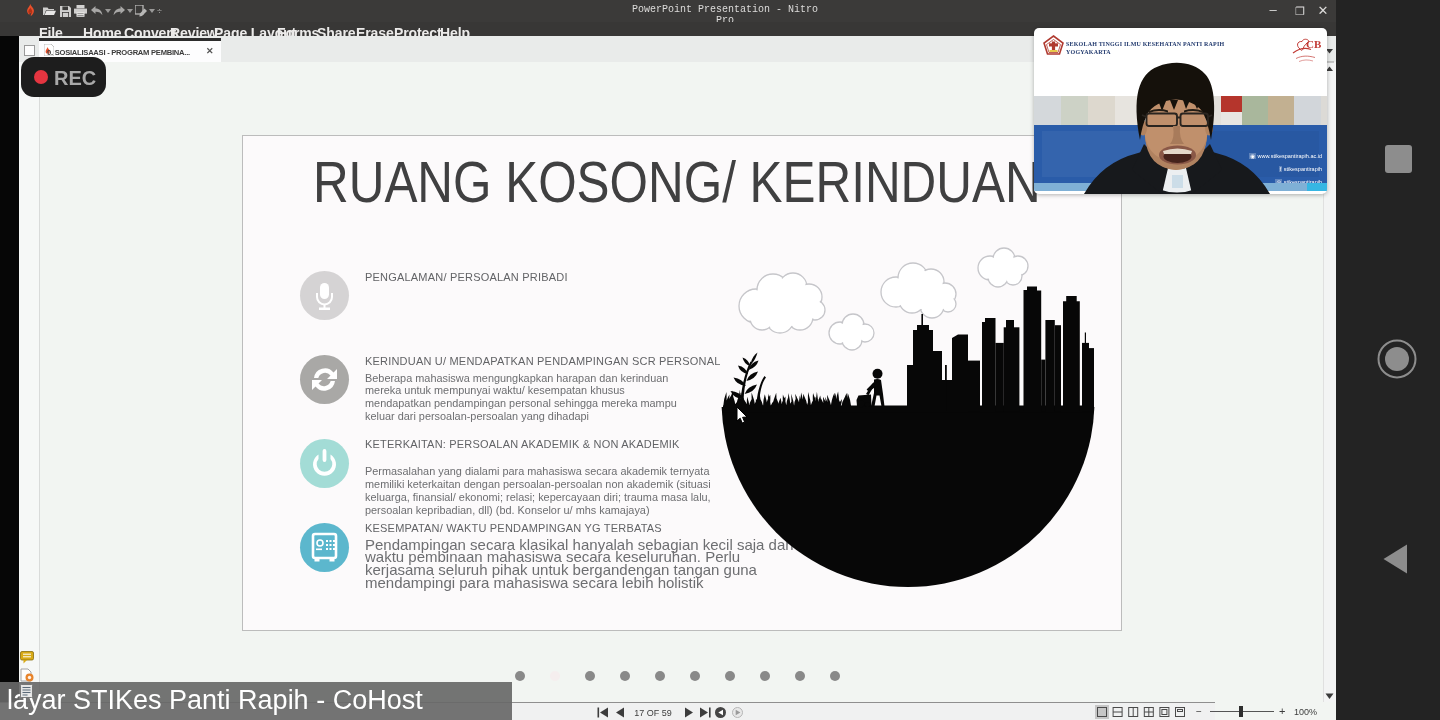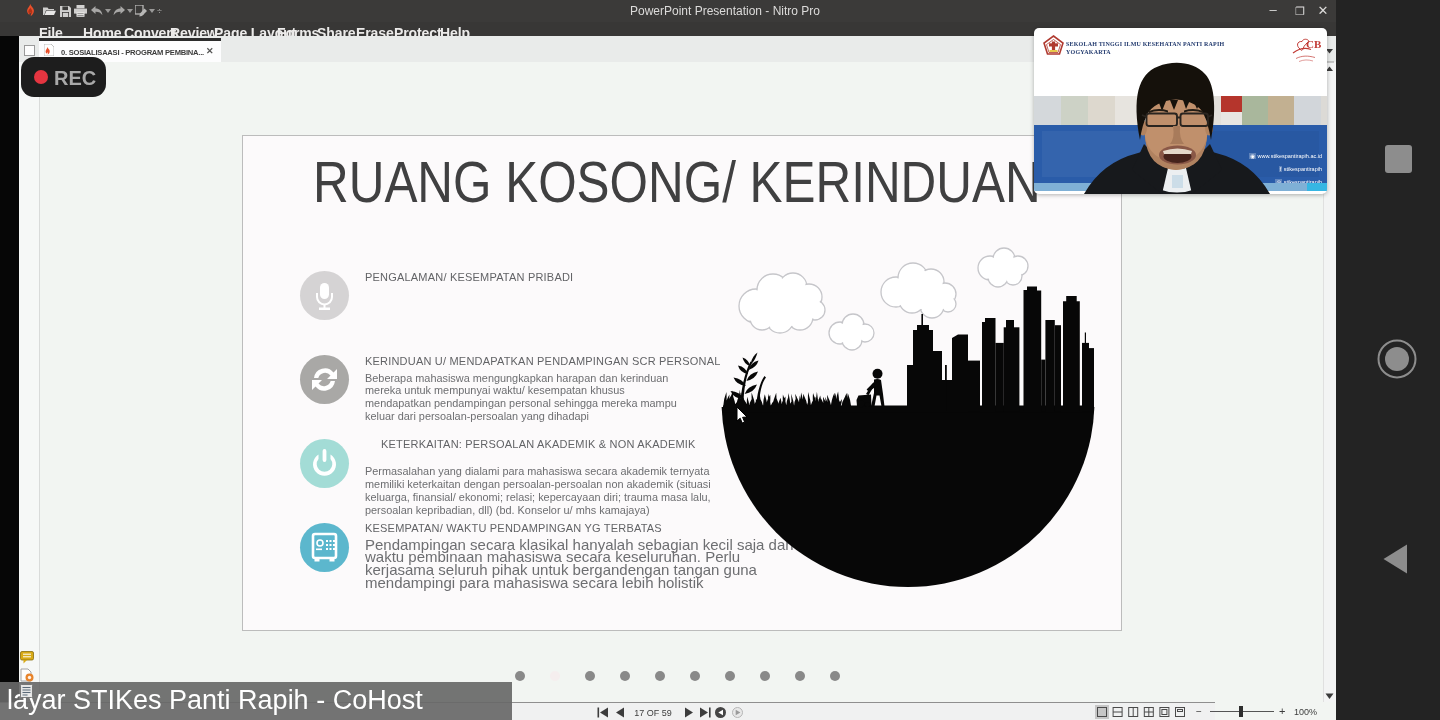--- a/index.html
+++ b/index.html
@@ -54,21 +54,21 @@
 
     <svg class="abs" style="left:135px;top:5px;" width="12" height="12" viewBox="0 0 12 12">
       <rect x="0" y="0" width="8" height="9" fill="none" stroke="#b8b7b6" stroke-width="1.3"></rect>
       <path d="M9.5 3.5 L12 6 L7 11 L4.3 11.4 L5 8.5 Z" fill="#b8b7b6"></path>
     </svg>
     <svg class="abs" style="left:149px;top:9px;" width="6" height="4" viewBox="0 0 6 4">
         <path d="M0 0 L6 0 L3 4 Z" fill="#9a9998"></path>
       </svg>
     <div class="abs" style="left:157px;top:6px;color:#b0afae;font-size:9px;letter-spacing:1px;">÷</div>
 
-    <div class="abs" style="left:620px;top:4px;width:210px;text-align:center;color:#dcdbda;font-size:12px;">PowerPoint Presentation - Nitro Pro</div>
+    <div class="abs" style="left:620px;top:4px;width:210px;text-align:center;color:#dcdbda;font-size:10px;font-family:Liberation Mono, monospace;">PowerPoint Presentation - Nitro Pro</div>
 
     <div class="abs" style="left:1262px;top:1px;width:22px;height:20px;color:#dcdbda;font-size:13px;text-align:center;line-height:18px;">–</div>
     <div class="abs" style="left:1289px;top:1px;width:22px;height:20px;color:#dcdbda;font-size:11px;text-align:center;line-height:20px;">❐</div>
     <div class="abs" style="left:1312px;top:1px;width:22px;height:20px;color:#dcdbda;font-size:13px;text-align:center;line-height:19px;">✕</div>
   </div>
 
   <div class="abs" id="menubar" style="left:0;top:22px;width:1336px;height:14px;background:#383736;color:#ecebea;font-size:14px;font-weight:bold;letter-spacing:-0.1px;">
     <div class="abs" style="left:39px;top:3px;">File</div>
     <div class="abs" style="left:83px;top:3px;">Home</div>
     <div class="abs" style="left:124px;top:3px;">Convert</div>
@@ -83,21 +83,21 @@
 
   <div class="abs" id="tabbar" style="left:19px;top:36px;width:1317px;height:26px;background:#e9ebea;">
 
     <div class="abs" style="left:5px;top:9px;width:9px;height:9px;background:#fdfdfd;border:1px solid #9a9a9a;"></div>
 
     <div class="abs" style="left:20px;top:2px;width:182px;height:24px;background:#fdfdfe;border-top:3px solid #2c2c2c;box-sizing:border-box;">
       <svg class="abs" style="left:5px;top:3px;" width="10" height="12" viewBox="0 0 10 12">
         <path d="M0 0 L7 0 L10 3 L10 12 L0 12 Z" fill="#fff" stroke="#b0b0b0" stroke-width="0.8"></path>
         <path d="M3.4 2.9 C3.8 4.4 5.5 5.1 5.7 6.9 C5.9 8.5 4.9 9.9 3.5 10.6 C4 9.7 4 8.8 3.4 8.2 C2.9 8.6 2.7 9.1 2.8 9.8 C2 9.1 1.6 8.5 1.6 7.5 C1.7 5.5 3.2 4.8 3.4 2.9 Z" fill="#e8502b"></path>
       </svg>
-      <div class="abs" style="left:22px;top:7px;font-size:7.6px;font-weight:bold;color:#3c3c3c;letter-spacing:-0.25px;">0. SOSIALISAASI - PROGRAM PEMBINA...</div>
+      <div class="abs" style="left:8px;top:7px;font-size:7.6px;font-weight:bold;color:#3c3c3c;letter-spacing:-0.25px;">0. SOSIALISAASI - PROGRAM PEMBINA...</div>
       <div class="abs" style="left:167px;top:5px;font-size:9px;color:#555;font-weight:bold;">✕</div>
     </div>
   </div>
 
   <div class="abs" style="left:0;top:36px;width:19px;height:684px;background:#060606;"></div>
 
   <div class="abs" style="left:19px;top:62px;width:20px;height:640px;background:#f6f8f7;border-right:1px solid #d9dbda;"></div>
 
   <div class="abs" id="docarea" style="left:40px;top:62px;width:1283px;height:640px;background:#f2f5f2;"></div>
 
@@ -141,28 +141,28 @@
         <rect x="29.5" y="21" width="2" height="2"></rect>
         <rect x="33" y="21" width="2" height="2"></rect>
       <rect x="26" y="25" width="2" height="2"></rect>
         <rect x="29.5" y="25" width="2" height="2"></rect>
         <rect x="33" y="25" width="2" height="2"></rect>
       <rect x="16" y="25.5" width="6" height="1.6"></rect>
     </g>
   </svg>
 
   <div class="abs" style="left:365px;top:271px;width:352px;">
-    <div style="font-size:11px;color:#626366;letter-spacing:0.2px;">PENGALAMAN/ KESEMPATAN PRIBADI</div>
+    <div style="font-size:11px;color:#626366;letter-spacing:0.2px;">PENGALAMAN/ PERSOALAN PRIBADI</div>
   </div>
   <div class="abs" style="left:365px;top:355px;width:352px;">
     <div style="font-size:11px;color:#626366;letter-spacing:0.2px;white-space:nowrap;">KERINDUAN U/ MENDAPATKAN PENDAMPINGAN SCR PERSONAL</div>
     <div style="font-size:10.9px;color:#6d6e71;line-height:12.9px;margin-top:4.5px;white-space:nowrap;">Beberapa mahasiswa mengungkapkan harapan dan kerinduan<br>mereka untuk mempunyai waktu/ kesempatan khusus<br>mendapatkan pendampingan personal sehingga mereka mampu<br>keluar dari persoalan-persoalan yang dihadapi</div>
   </div>
   <div class="abs" style="left:365px;top:438px;width:352px;">
-    <div style="font-size:11px;color:#626366;letter-spacing:0.2px;margin-left:16px;">KETERKAITAN: PERSOALAN AKADEMIK &amp; NON AKADEMIK</div>
+    <div style="font-size:11px;color:#626366;letter-spacing:0.2px;">KETERKAITAN: PERSOALAN AKADEMIK &amp; NON AKADEMIK</div>
     <div style="font-size:10.9px;color:#6d6e71;line-height:12.9px;margin-top:15px;white-space:nowrap;">Permasalahan yang dialami para mahasiswa secara akademik ternyata<br>memiliki keterkaitan dengan persoalan-persoalan non akademik (situasi<br>keluarga, finansial/ ekonomi; relasi; kepercayaan diri; trauma masa lalu,<br>persoalan kepribadian, dll) (bd. Konselor u/ mhs kamajaya)</div>
   </div>
   <div class="abs" style="left:365px;top:522px;width:352px;">
     <div style="font-size:11px;color:#626366;letter-spacing:0.2px;">KESEMPATAN/ WAKTU PENDAMPINGAN YG TERBATAS</div>
     <div style="font-size:15px;color:#6d6e71;line-height:12.9px;margin-top:4.5px;white-space:nowrap;">Pendampingan secara klasikal hanyalah sebagian kecil saja dari<br>waktu pembinaan mahasiswa secara keseluruhan. Perlu<br>kerjasama seluruh pihak untuk bergandengan tangan guna<br>mendampingi para mahasiswa secara lebih holistik</div>
   </div>
 
   <svg class="abs" style="left:700px;top:230px;" width="430" height="410" viewBox="0 0 430 410">
     <defs>
       <clipPath id="lowclip">

